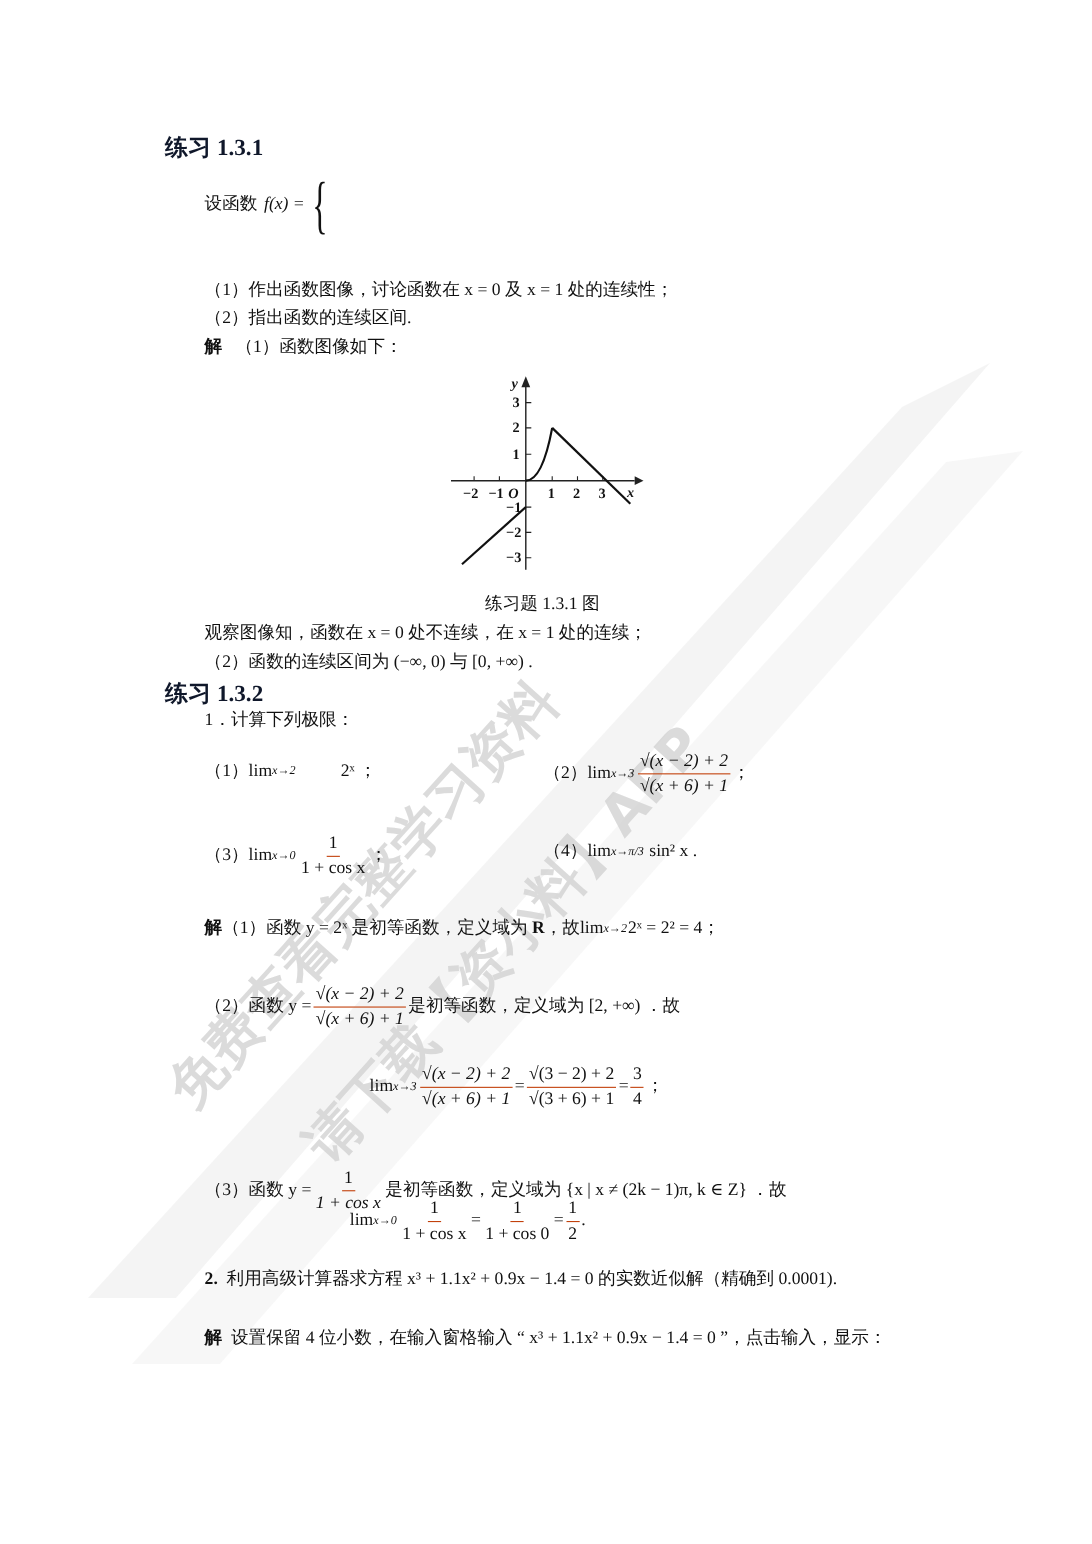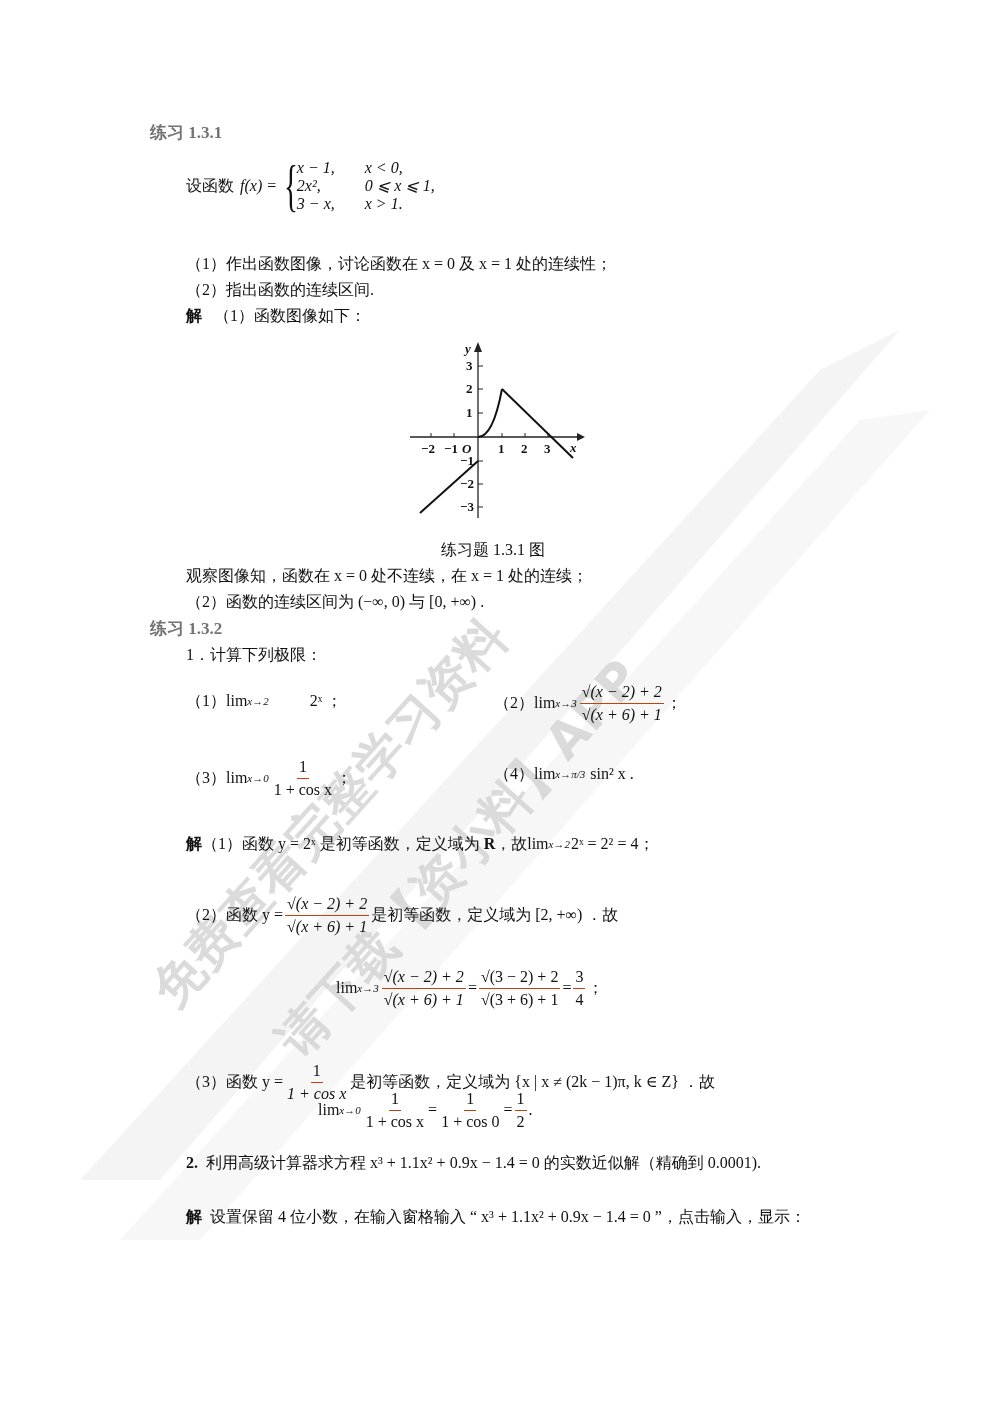--- a/index.html
+++ b/index.html
@@ -4,21 +4,21 @@
 <style>
   html, body { margin: 0; padding: 0; }
   body {
     width: 993px; height: 1404px; background: #ffffff; position: relative; overflow: hidden;
     font-family: "Liberation Serif", "DejaVu Serif", serif; color: #111; font-size: 16px;
   }
   .watermark {
     position: absolute; left: 0; top: 0; width: 993px; height: 1404px; pointer-events: none; z-index: 0;
   }
   .abs { position: absolute; z-index: 1; white-space: nowrap; line-height: 1; }
-  .red { color: #737373; font-weight: bold; font-size: 17px; }
+  .red { color: #0f172a; font-weight: bold; font-size: 21px; }
   .bold { font-weight: bold; }
   .it { font-style: italic; }
   .math { font-family: "Liberation Serif", "DejaVu Serif", serif; margin-left: 40px; }
   .frac { display: inline-flex; flex-direction: column; align-items: center; vertical-align: middle; margin: 0 2px; }
   .frac .num { padding: 0 2px 2px; border-bottom: 1px solid #c2410c; line-height: 1.1; }
   .frac .den { padding: 2px 2px 0; line-height: 1.1; }
   .lim { display: inline-flex; flex-direction: row; align-items: center; vertical-align: middle; margin-right: 1px; }
   .lim .sub { font-size: 11px; margin-top: 1px; font-style: italic; }
   .brace { font-size: 58px; line-height: 1; font-weight: 100; display: inline-block; transform: scaleX(0.5); }
   .cases td { padding: 1px 6px 1px 0; font-size: 16px; }
@@ -35,36 +35,20 @@
   <text id="wm1" x="0" y="0" transform="translate(175,1010) rotate(-48)" font-size="50" font-weight="bold" fill="#d0d0d0" opacity="0.75" font-family="DejaVu Sans, sans-serif">免费查看完整学习资料</text>
   <text id="wm2" x="0" y="0" transform="translate(300,1060) rotate(-48)" font-size="50" font-weight="bold" fill="#d0d0d0" opacity="0.75" font-family="DejaVu Sans, sans-serif">请下载【资小料】APP</text>
 </svg>
 
 <div class="abs red" style="left:150px;top:124px;">练习 1.3.1</div>
 
 <div class="abs" style="left:186px;top:157px;display:flex;align-items:center;">
   <span>设函数</span>
   <span class="it" style="margin-left:6px;">f(x) =</span>
   <span class="brace">{</span>
-  <table class="cases it" style="border-collapse:collapse;margin-left:-8px;">
-    <tbody>
-        <tr>
-          <td>x − 1,</td>
-          <td style="padding-left:24px">x &lt; 0,</td>
-        </tr>
-    <tr>
-          <td>2x², </td>
-          <td style="padding-left:24px">0 ⩽ x ⩽ 1,</td>
-        </tr>
-    <tr>
-          <td>3 − x,</td>
-          <td style="padding-left:24px">x &gt; 1.</td>
-        </tr>
-  </tbody>
-    </table>
 </div>
 
 <div class="abs" style="left:186px;top:256px;">（1）作出函数图像，讨论函数在 x = 0 及 x = 1 处的连续性；</div>
 <div class="abs" style="left:186px;top:282px;">（2）指出函数的连续区间.</div>
 <div class="abs" style="left:186px;top:308px;">
   <span class="bold">解</span>
   <span style="margin-left:8px;">（1）函数图像如下：</span>
 </div>
 
 <svg class="abs" style="left:405px;top:340px;" width="190" height="180" viewBox="0 0 190 180">

